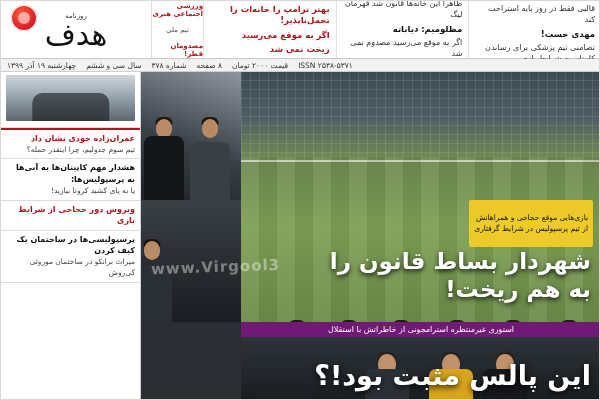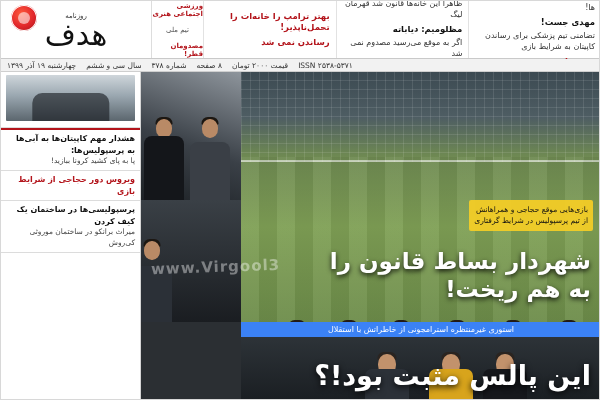--- a/index.html
+++ b/index.html
@@ -136,35 +136,35 @@
   
   .camera { position:absolute; }
   .camera .body { width: 26px; height: 17px; background:#0d0f12; border-radius:3px; }
   .camera .lens { position:absolute; top:3px; left:-12px; width:14px; height:12px;
     background:#17191d; border-radius:3px; box-shadow: inset 0 0 0 2px #343a41; }
 
   
   .ov-yellow {
     position: absolute; right: 8px; top: 128px; width: 124px;
     background: rgba(245,206,38,.93);
-    padding: 4px 5px; border-radius: 2px;
+    padding: 12px 5px; border-radius: 2px;
     font-size: 7.5px; color: #111; line-height: 1.5; text-align: right;
   }
   .big-head {
     position: absolute; right: 10px; top: 176px; width: 340px;
     text-align: right; color: #fff;
     font-size: 23px; font-weight: bold; line-height: 1.2;
     text-shadow: 0 2px 5px rgba(0,0,0,.85);
   }
   .big-head .l2 { display: block; }
 
   
   .red-strip {
     position: absolute; top: 250px; right: 0; width: 360px; height: 15px;
-    background: #3b82f6; color: #fff;
+    background: #701a75; color: #fff;
     font-size: 8px; display: flex; align-items: center; justify-content: center;
     letter-spacing: 0;
   }
 
   
   .photo-bottom {
     position: absolute; top: 265px; right: 0; width: 360px; height: 64px;
     background: linear-gradient(180deg,#2d3338,#1a1e22);
     overflow: hidden;
   }
@@ -233,31 +233,33 @@
     </div>
 
     <div class="mh-kicker-stack">
       <span>ورزشی اجتماعی هنری</span>
       <span class="gray">تیم ملی</span>
       <span>مصدومان قطر!</span>
     </div>
 
     <div class="mh-cell redbox">
       <div class="t1">بهتر ترامپ را خانه‌ات را تحمل‌ناپذیر!</div>
-      <div class="t2">رساندن نمی شد</div>
+      <div class="t2">اگر به موقع می‌رسید</div>
+      <div class="t2">ریخت نمی شد</div>
     </div>
 
     <div class="mh-cell">
       <div class="t3">ظاهرا این خانه‌ها قانون شد قهرمان لیگ</div>
       <div class="t1">مظلومیم: دیاباته</div>
       <div class="t3">اگر به موقع می‌رسید مصدوم نمی شد</div>
     </div>
 
     <div class="mh-cell">
       <div class="t3">در حاشیه یک خبر خوب برای آبی ها!</div>
+      <div class="t3">قالبی فقط در روز پایه استراحت کند</div>
       <div class="t1">مهدی جست!</div>
       <div class="t3">تضامنی تیم پزشکی برای رساندن کاپیتان به شرایط بازی</div>
       <div class="t2">تزریق امید</div>
     </div>
   </div>
 
   <div class="datebar">
     <span>چهارشنبه ۱۹ آذر ۱۳۹۹</span>
     <span>سال سی و ششم</span>
     <span>شماره ۳۷۸</span>
@@ -373,20 +375,24 @@
   <div class="rightcol">
 
     <div class="news-card">
       <div class="thumb snow">
         <div class="blob"></div>
       </div>
     </div>
 
     <div class="sep-red"></div>
 
+    <div class="news-card">
+      <div class="hd red">عمران‌زاده خودی نشان داد</div>
+      <div class="dk">تیم سوم جدولیم، چرا اینقدر حمله؟</div>
+    </div>
 
     <div class="news-card">
       <div class="hd">هشدار مهم کاپیتان‌ها به آبی‌ها به پرسپولیس‌ها:</div>
       <div class="dk">پا به پای کشید کرونا ببازید!</div>
     </div>
 
     <div class="news-card">
       <div class="hd red">ویروس دور حجاجی از شرایط بازی</div>
     </div>
 

